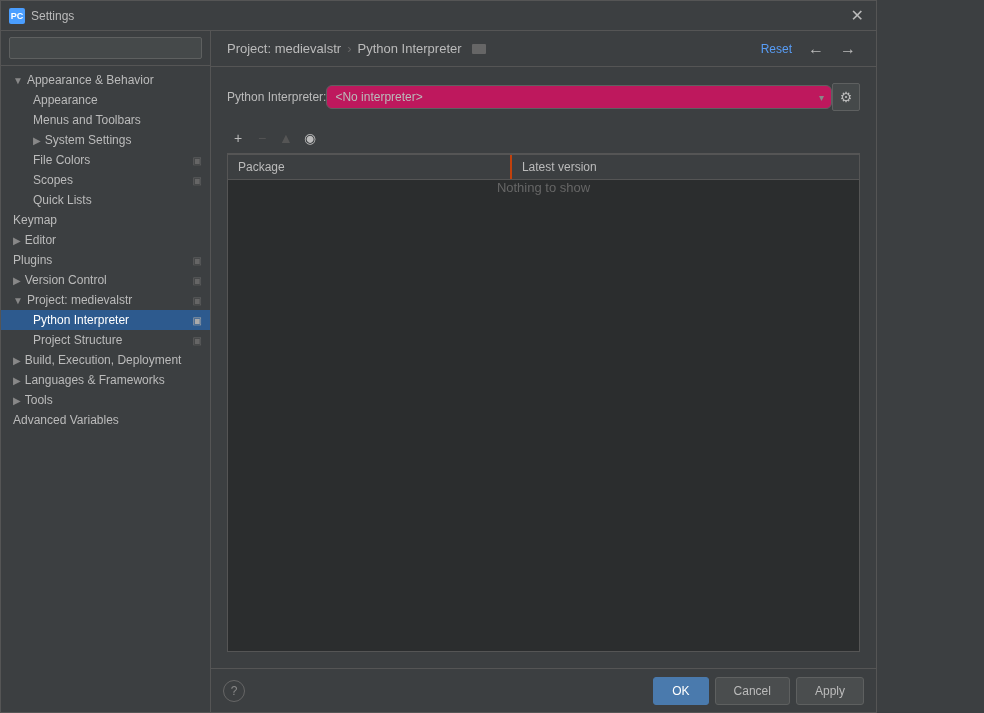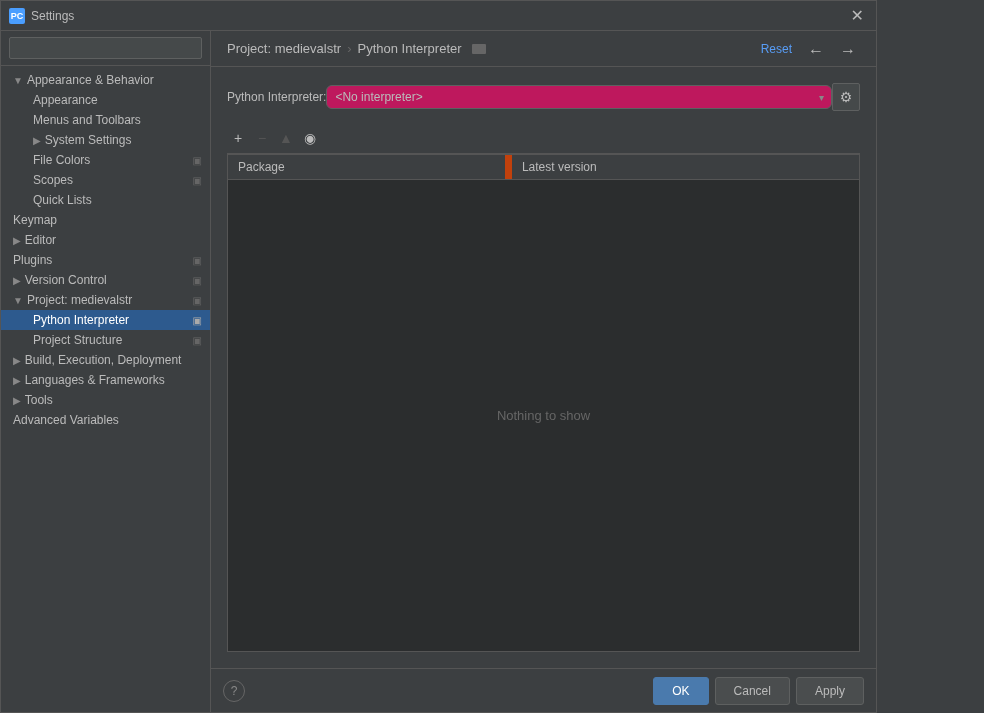--- a/index.html
+++ b/index.html
@@ -254,30 +254,30 @@
     }
     .table-header {
       display: flex;
       background: #3c3f41;
       border-bottom: 1px solid #555;
     }
     .table-col {
       padding: 5px 10px;
       color: #bbbbbb;
       font-size: 12px;
-      border-right: 7px solid #c2410c;
+      border-right: 2px solid #c2410c;
     }
     .table-col:last-child { border-right: none; }
     .col-package { width: 45%; }
     .col-version { width: 27%; }
     .col-latest { flex: 1; }
     .table-body {
       flex: 1;
       display: flex;
-      align-items: center;
+      align-items: flex-start;
       justify-content: center;
     }
     .nothing-to-show {
       color: #666;
       font-size: 13px;
     }
 
     
     .bottom-bar {
       height: 44px;

